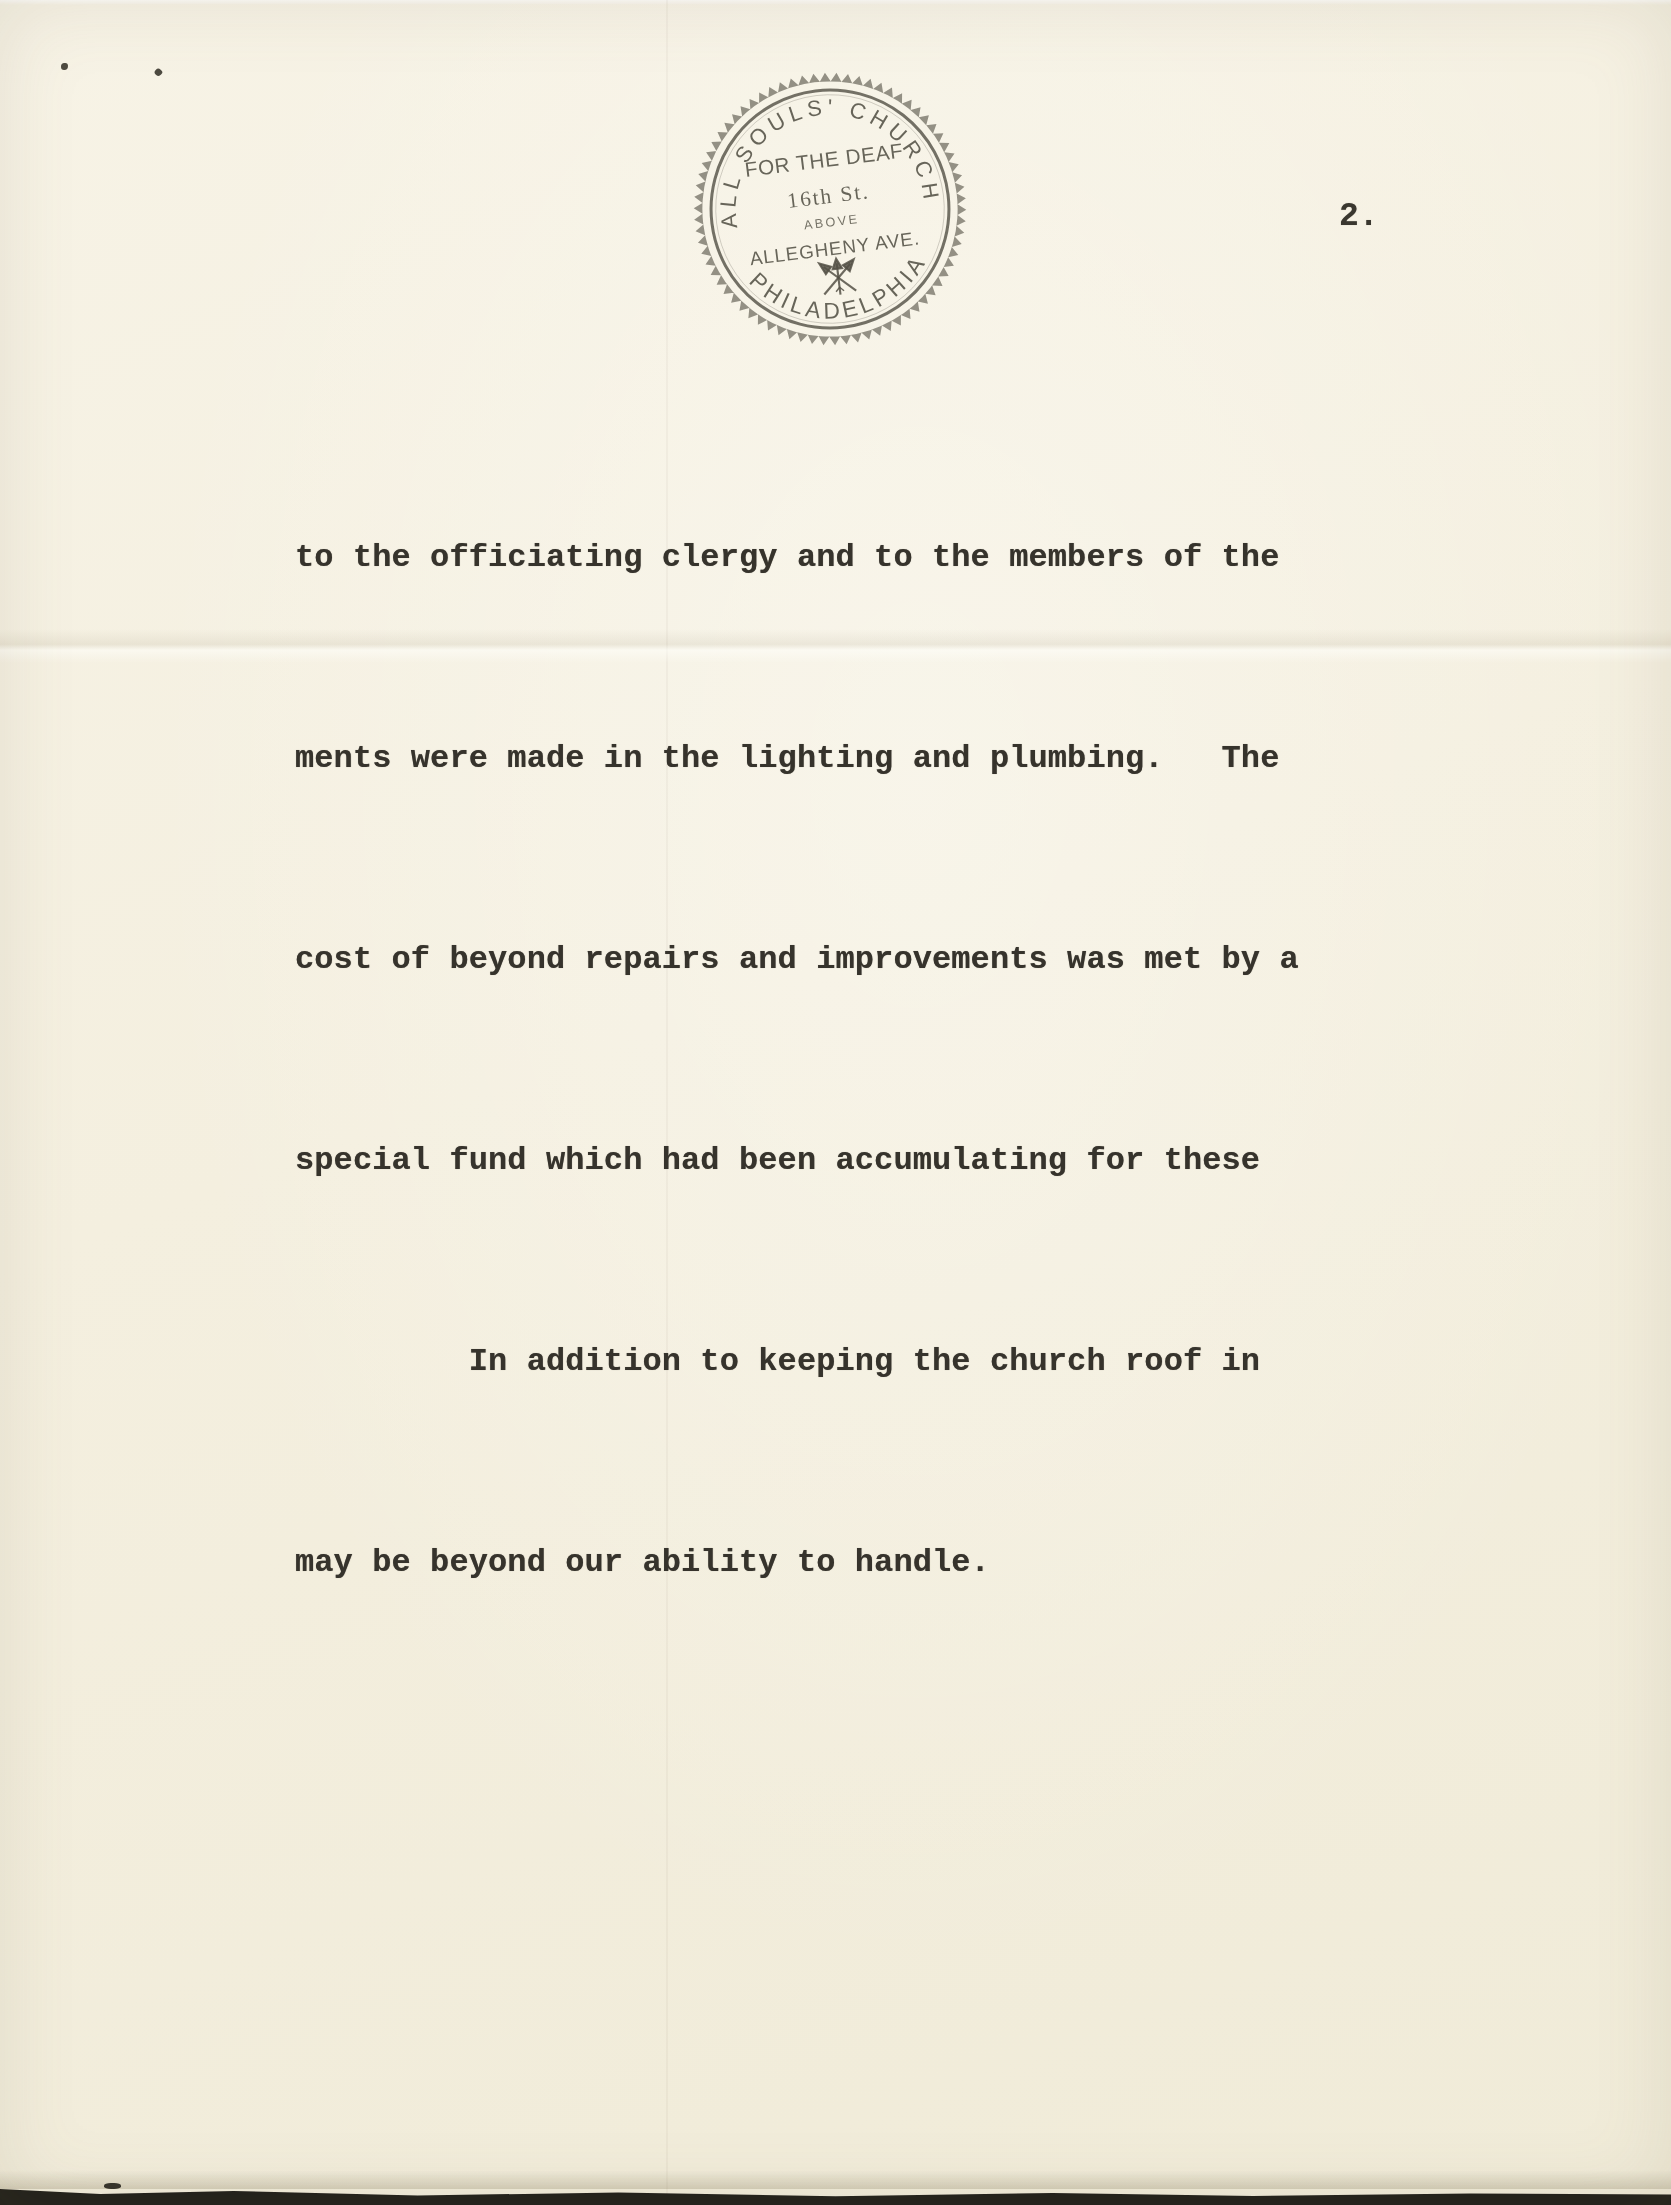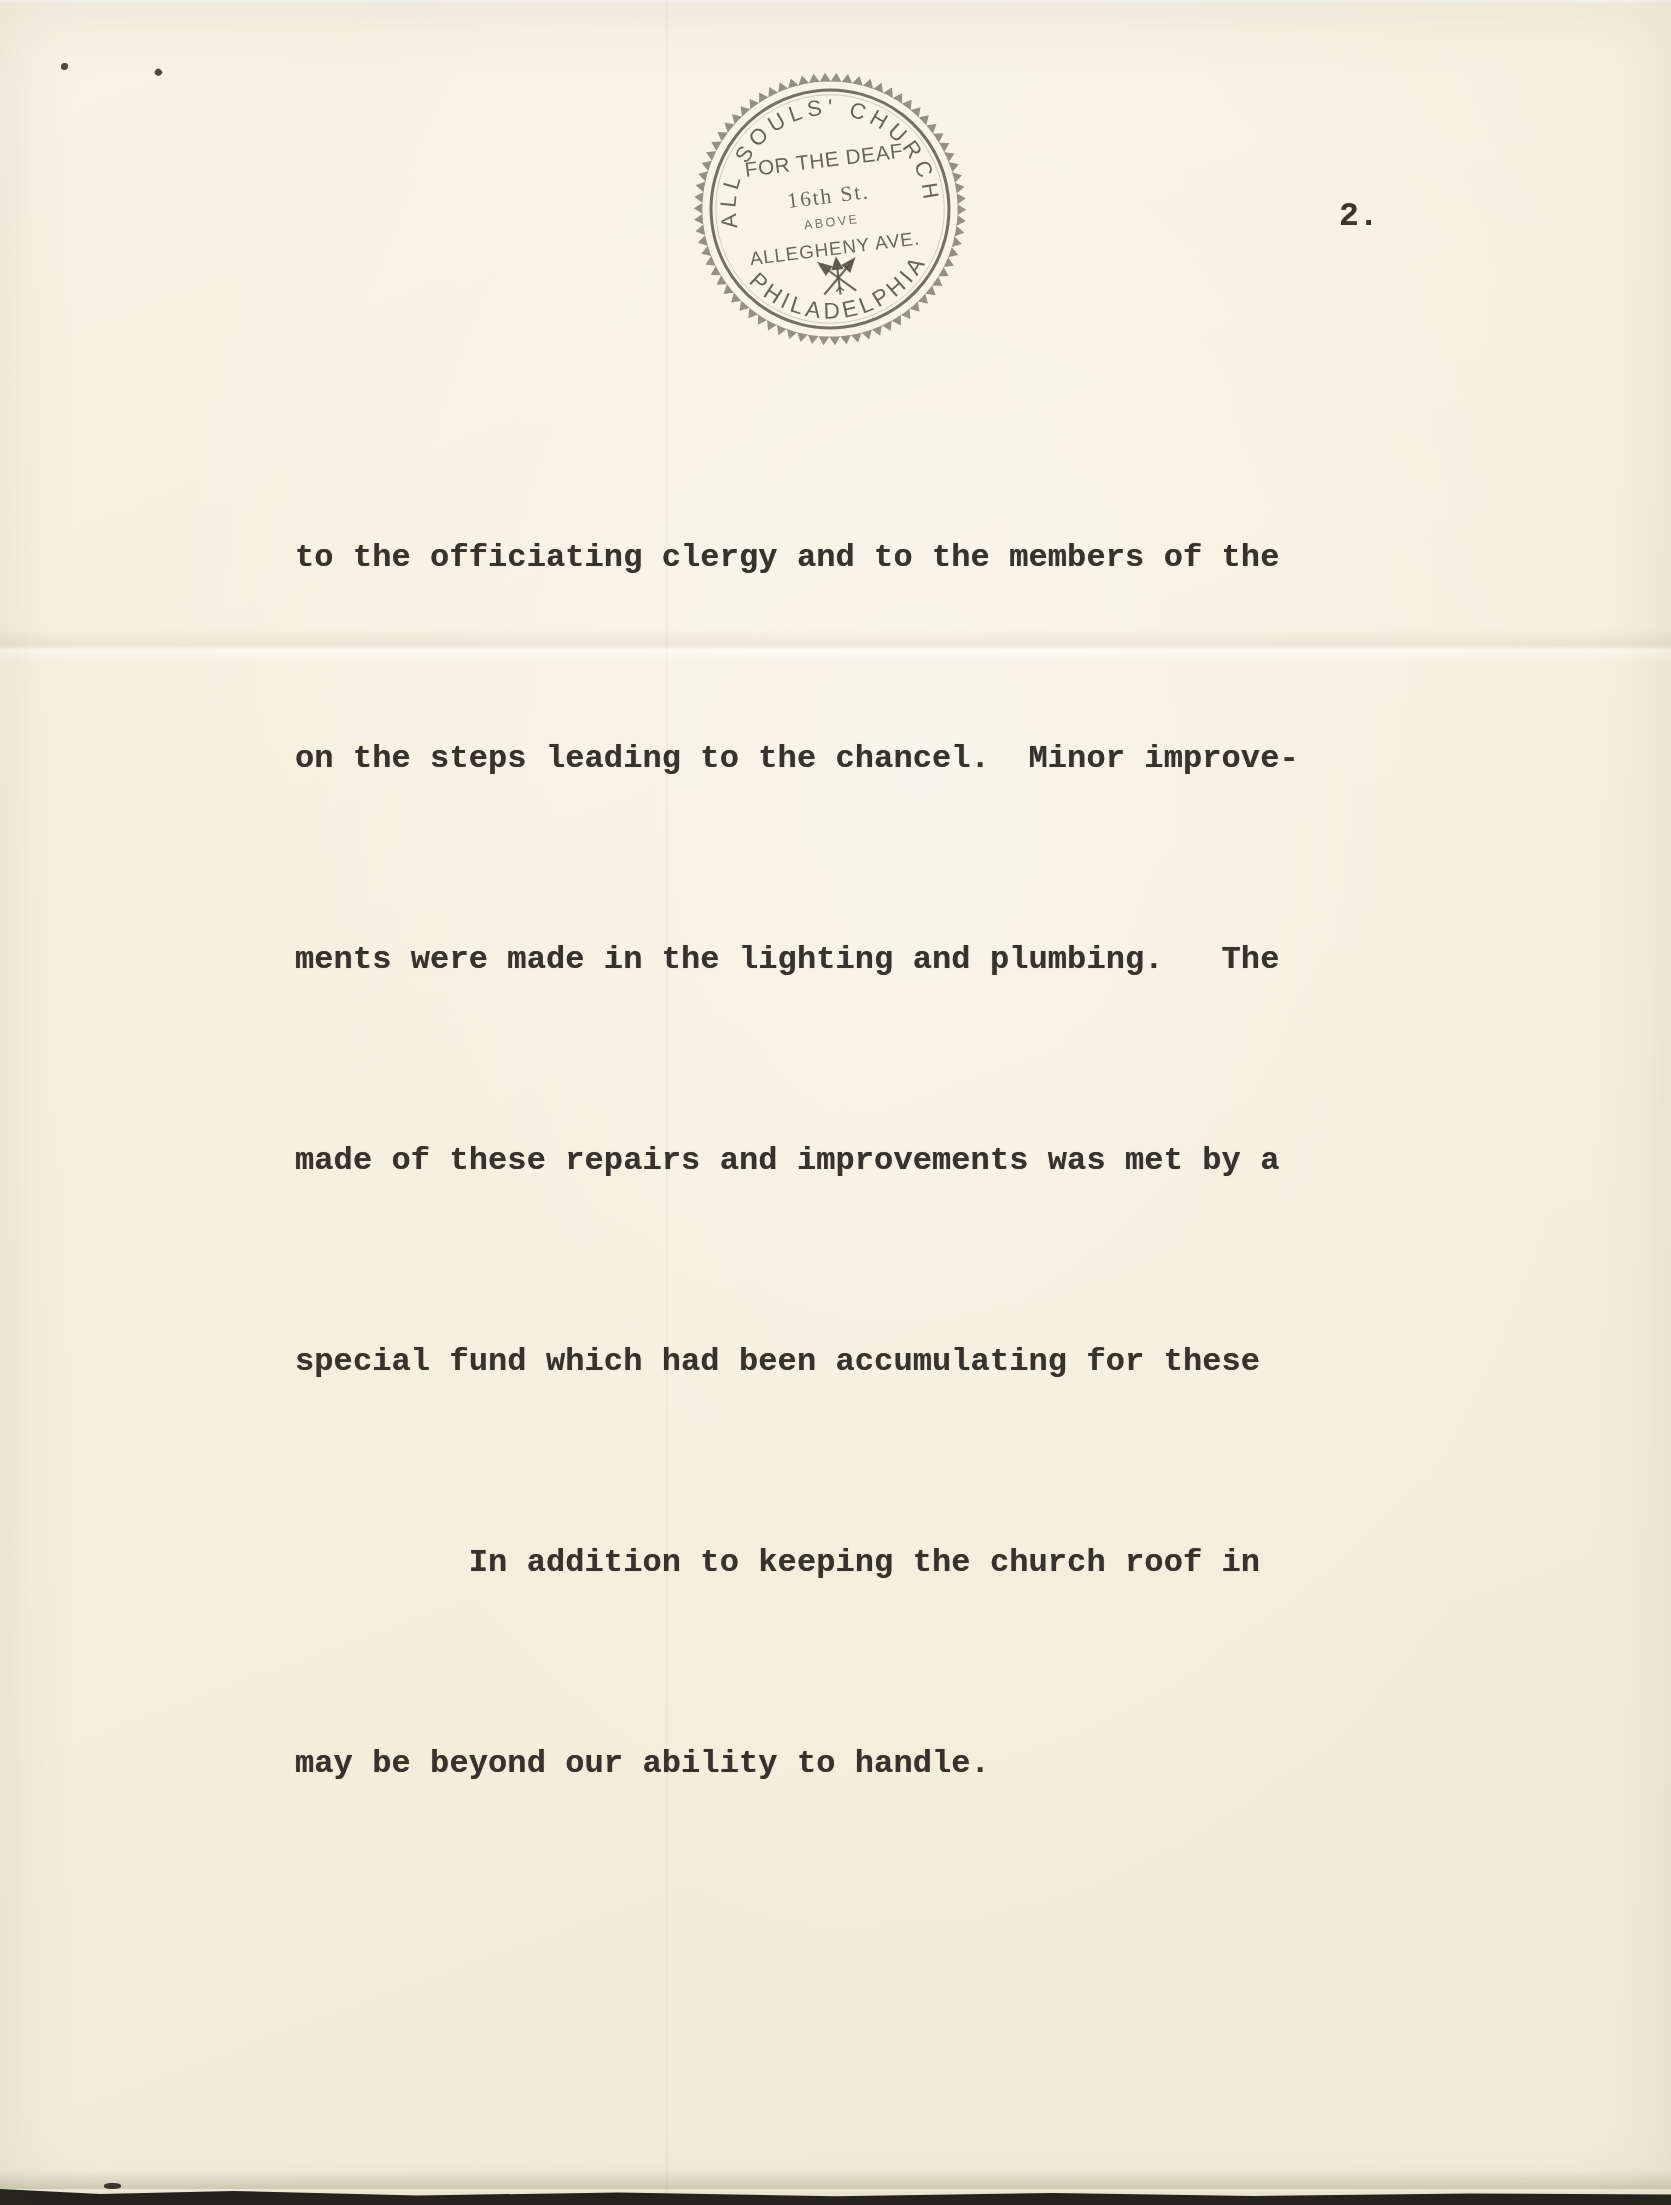--- a/index.html
+++ b/index.html
@@ -83,23 +83,22 @@
   </g>
   <text font-size="34" letter-spacing="6" fill="rgba(70,67,56,.88)">
     <textPath href="#pth-bot" startOffset="50%" text-anchor="middle">PHILADELPHIA</textPath>
   </text>
 </svg>
 
 <div class="page-number">2.</div>
 
 <div class="doc-text">
   <div>to the officiating clergy and to the members of the</div>
-  <div>on the steps leading to the chancel.  Minor improve-</div>
   <div>ments were made in the lighting and plumbing.   The</div>
-  <div>made of these repairs and improvements was met by a</div>
+  <div>cost of beyond repairs and improvements was met by a</div>
   <div>special fund which had been accumulating for these</div>
   <div>         In addition to keeping the church roof in</div>
   <div>may be beyond our ability to handle.</div>
   
   
   
   
   
   
   

